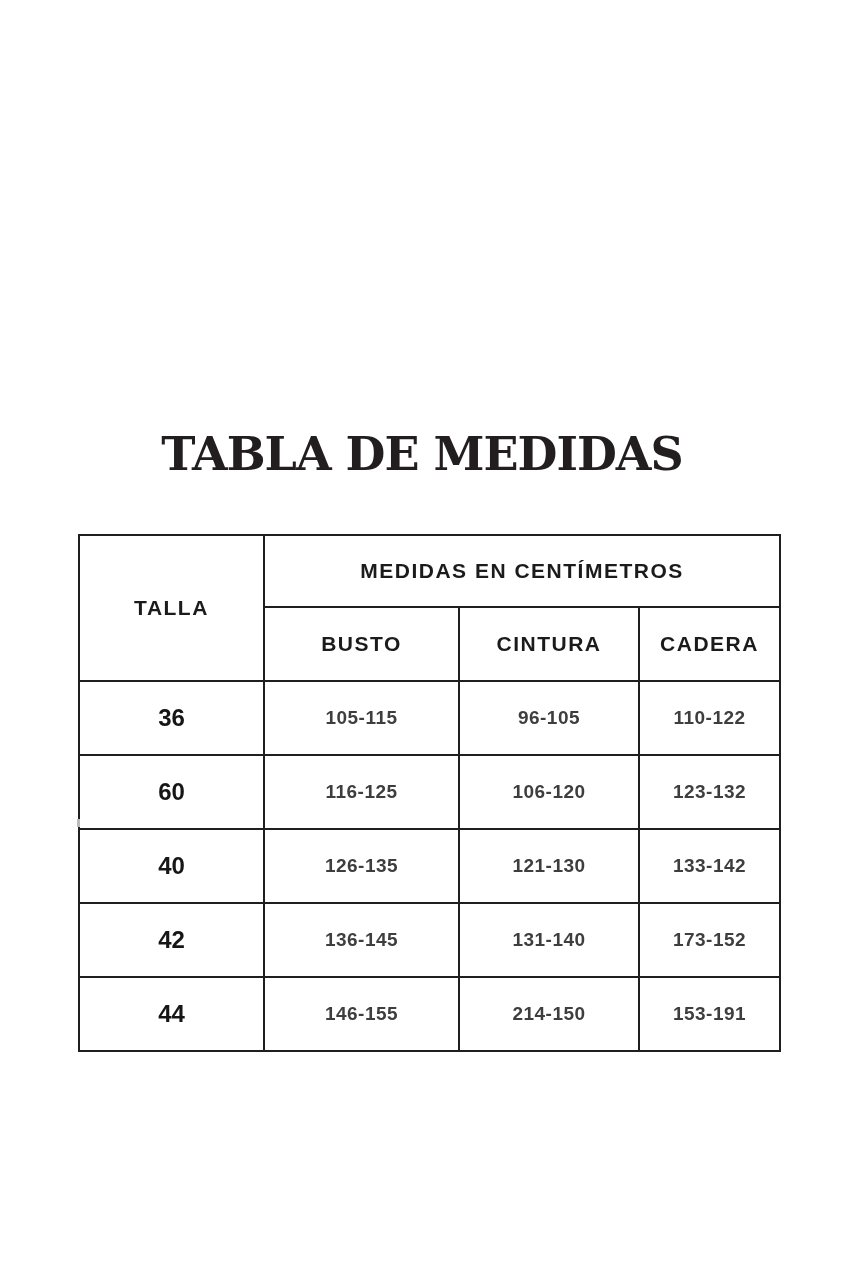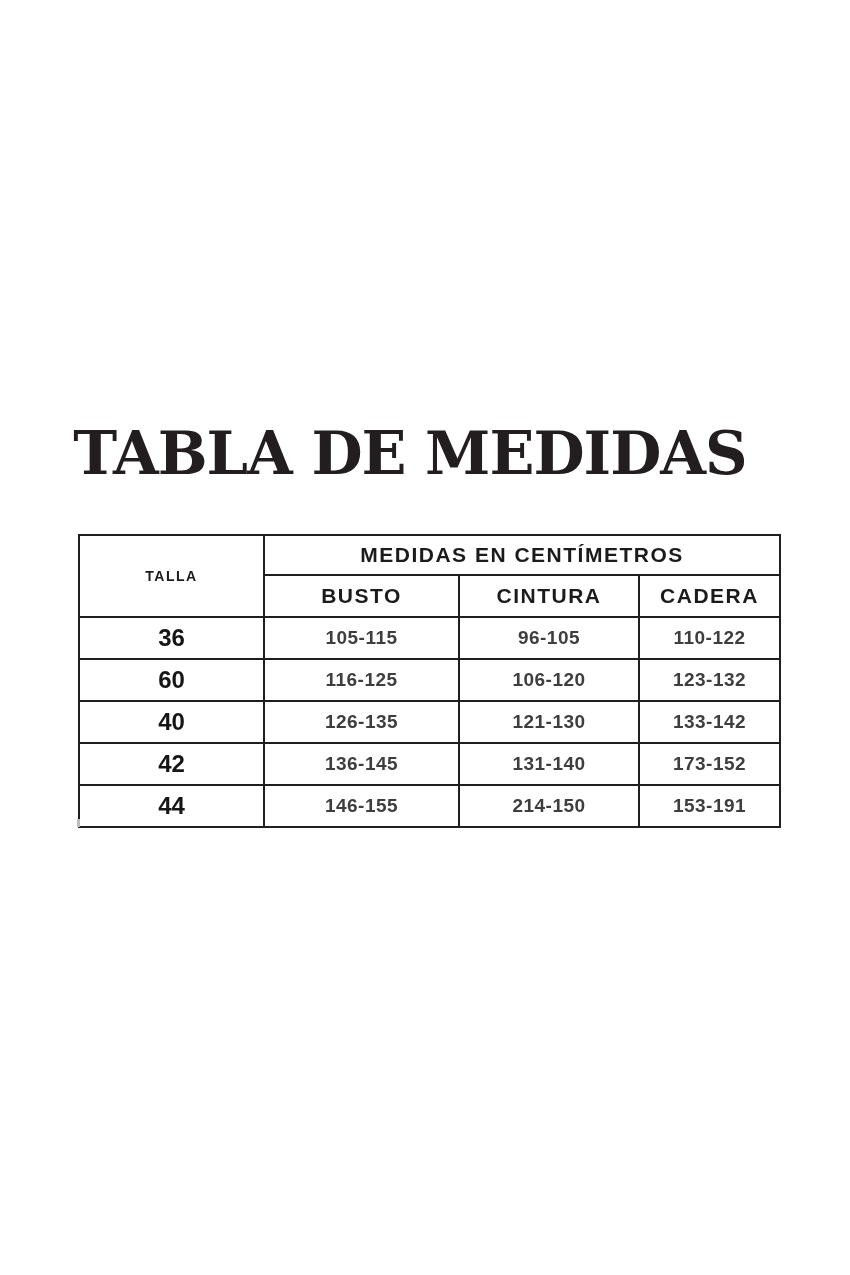--- a/index.html
+++ b/index.html
@@ -17,44 +17,45 @@
   }
   .title {
     position: absolute;
     top: 428px;
     left: 0;
     width: 820px;
     margin: 0;
     text-align: center;
     font-family: "DejaVu Serif", "Liberation Serif", serif;
     font-weight: 700;
-    font-size: 59px;
+    font-size: 46px;
     line-height: 52px;
     letter-spacing: -1px;
     color: #221d1e;
     white-space: nowrap;
+    padding-left: 12px;
   }
   table.size-table {
     position: absolute;
     left: 78px;
     top: 534px;
     width: 701px;
     border-collapse: collapse;
     table-layout: fixed;
     background: #ffffff;
   }
   table.size-table th,
   table.size-table td {
     border: 2px solid #1f1f1f;
     text-align: center;
     vertical-align: middle;
-    padding: 0;
+    padding: 16px;
   }
   th.talla-head {
-    font-size: 14px;
+    font-size: 21px;
     font-weight: 700;
     letter-spacing: 1.5px;
     color: #1b1b1b;
   }
   th.group-head {
     height: 38px;
     font-size: 21px;
     font-weight: 700;
     letter-spacing: 1.5px;
     color: #1b1b1b;

